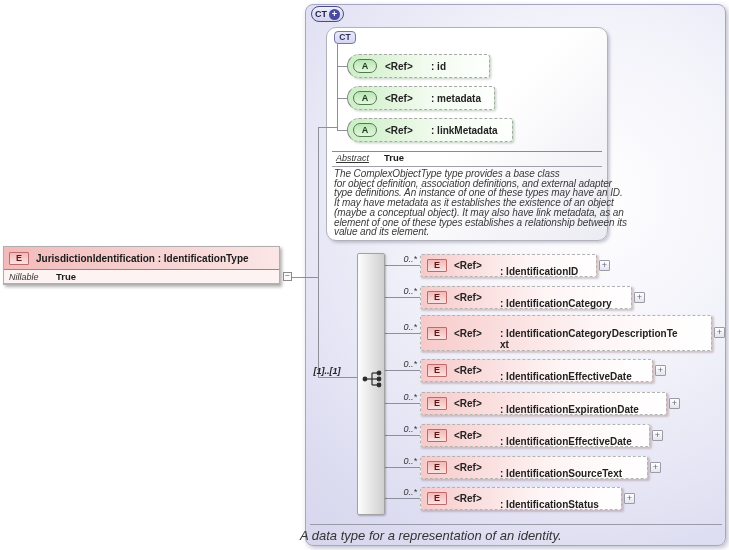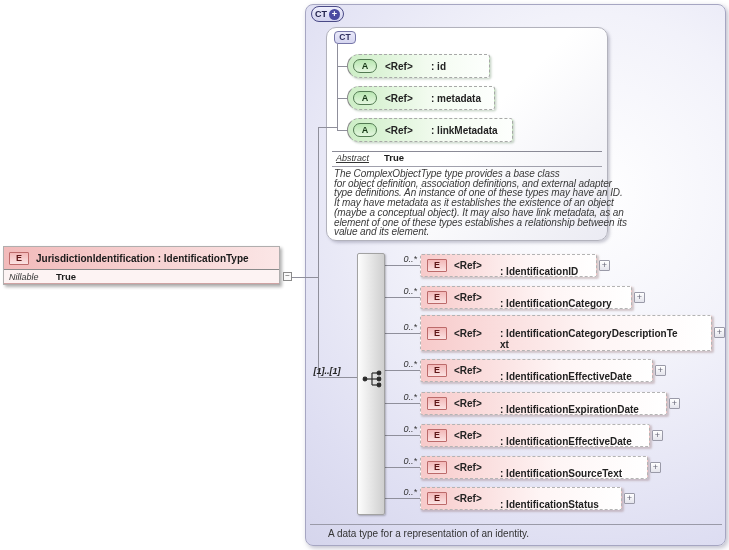--- a/index.html
+++ b/index.html
@@ -42,21 +42,21 @@
         font-weight:bold;font-size:9px;line-height:12px;text-align:center;flex:none;}
   .attr .ref{width:46px;margin-left:8px;font-weight:bold;font-size:10px;color:#222222;flex:none;}
   .attr .aname{font-weight:bold;font-size:10px;color:#222222;white-space:nowrap;}
 
   
   .prop-label{position:absolute;font-style:italic;font-size:9px;color:#333333;z-index:4;text-decoration:underline;}
   .prop-value{position:absolute;font-weight:bold;font-size:9.5px;color:#1a1a1a;z-index:4;}
   .desc-lines{position:absolute;left:334px;top:169px;z-index:4;}
   .desc-lines div{font-style:italic;font-size:10px;line-height:9.7px;letter-spacing:-0.1px;
         color:#3a3a3a;white-space:nowrap;}
-  .panel-footer{position:absolute;left:328px;top:528px;font-size:10px;color:#333333;z-index:4;}
+  .panel-footer{position:absolute;left:300px;top:528px;font-style:italic;font-size:13px;color:#333333;z-index:4;}
 
   
   .seqbar{position:absolute;left:357px;top:253px;width:28px;height:262px;box-sizing:border-box;
         border:1px solid #a2a2a2;border-radius:2px;
         background:linear-gradient(to right,#fdfdfd,#cfcfcf);
         box-shadow:1px 1px 2px rgba(0,0,0,.25);z-index:3;}
   .seqicon{position:absolute;left:362px;top:369px;z-index:4;}
   .cardinality{position:absolute;left:306px;top:366px;width:42px;text-align:center;
         font-style:italic;font-weight:bold;font-size:9px;color:#222222;z-index:4;}
   .occurs{position:absolute;width:29px;text-align:right;font-style:italic;font-size:9px;color:#333333;z-index:4;}

